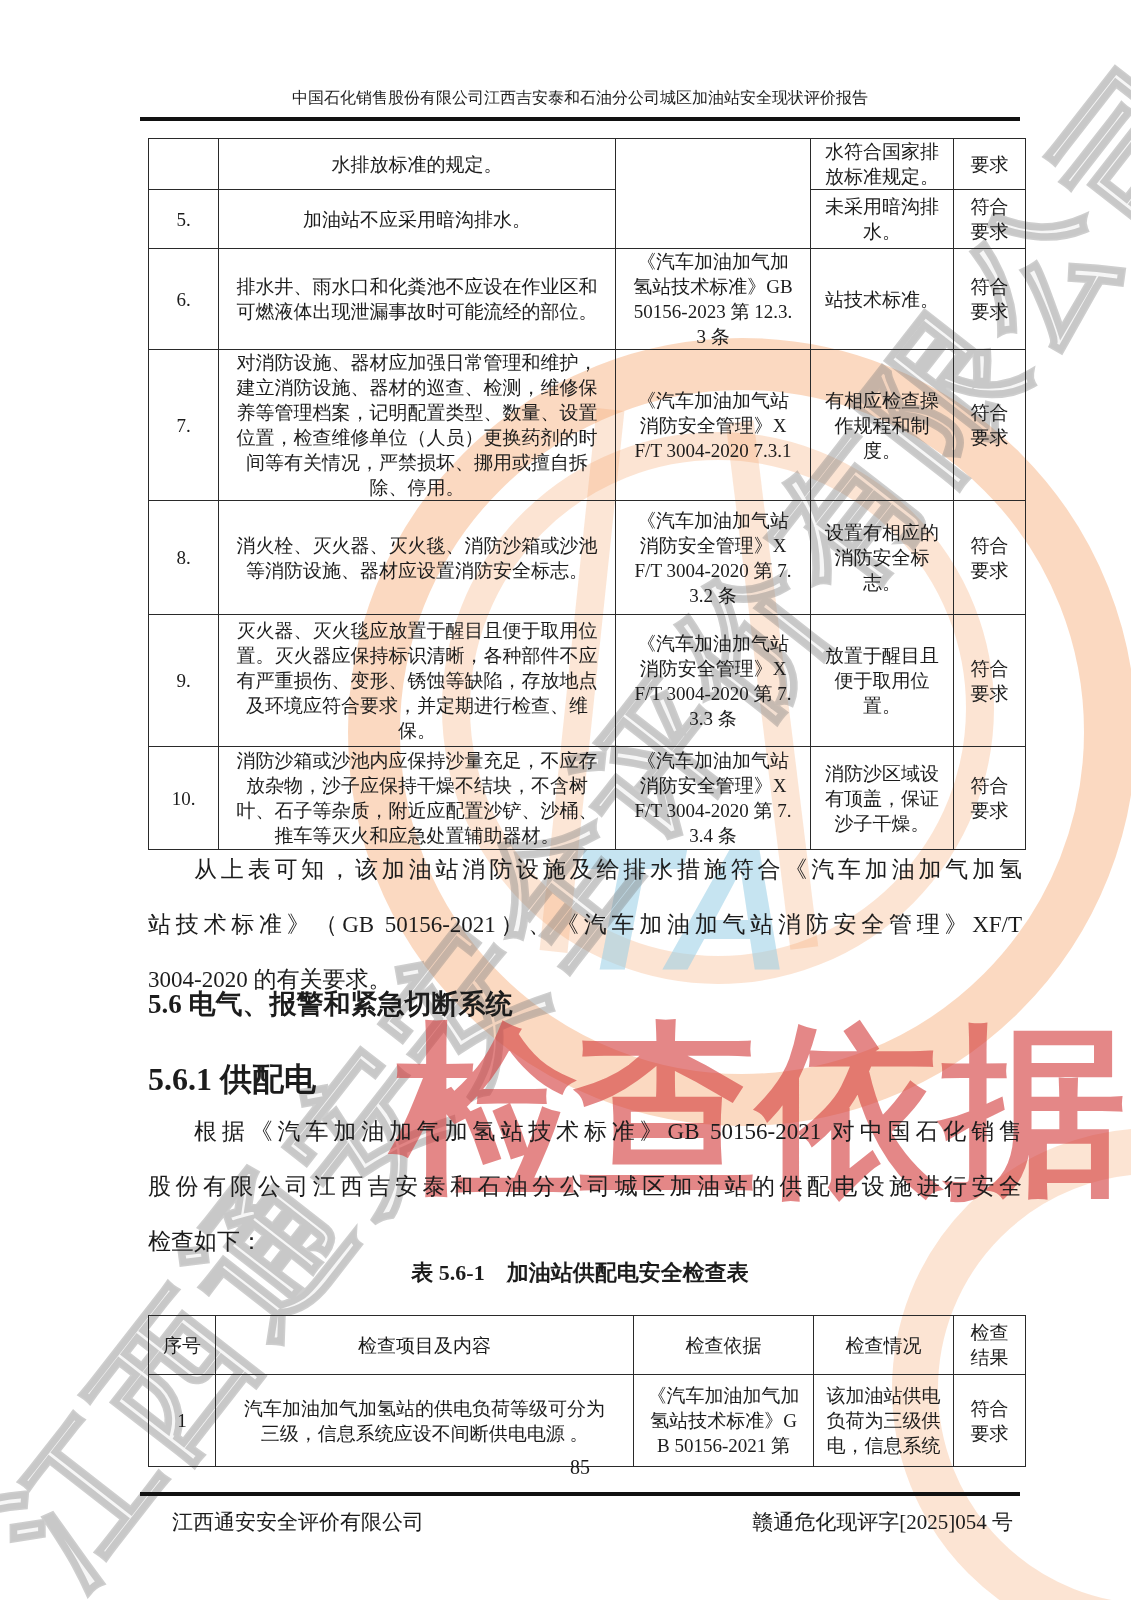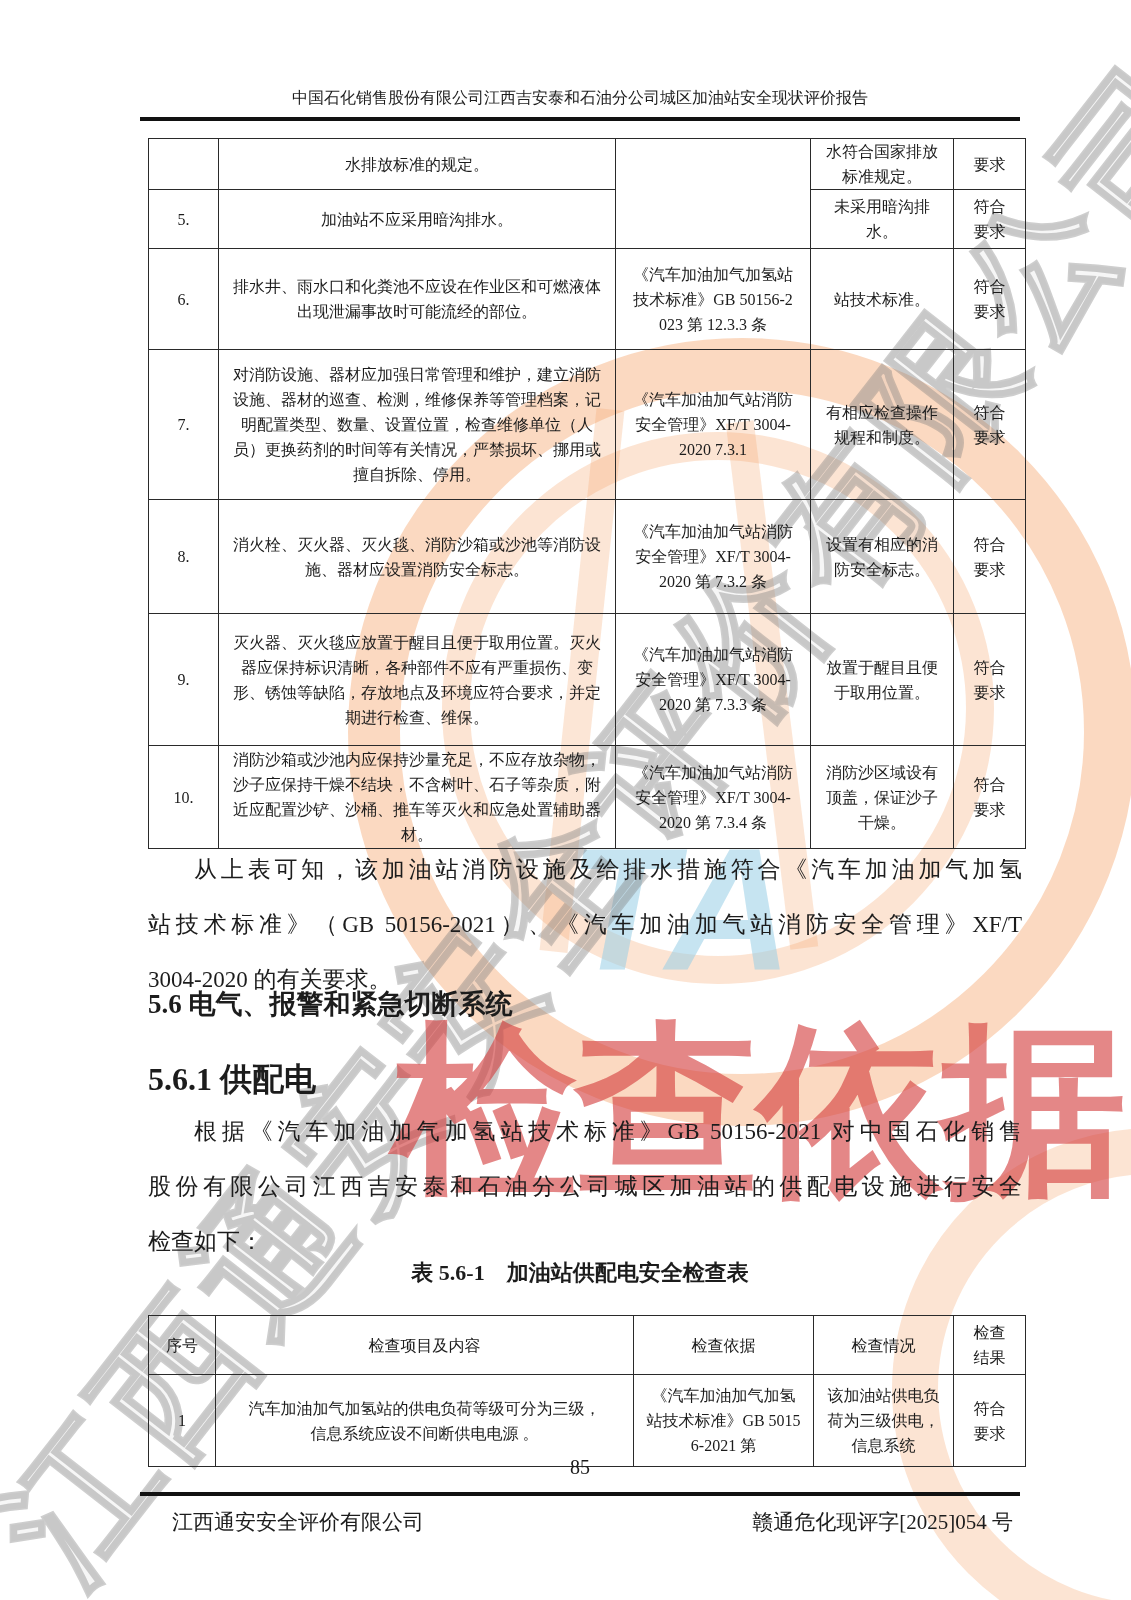--- a/index.html
+++ b/index.html
@@ -40,21 +40,21 @@
   .doc-header{position:absolute;left:140px;top:84px;width:880px;text-align:center;
     font-size:16px;line-height:28px;}
   .rule{position:absolute;left:140px;width:880px;height:4px;background:#111;}
   .rule-top{top:117px;}
   .rule-bottom{top:1492px;}
   .page-num{position:absolute;left:140px;top:1456px;width:880px;text-align:center;font-size:20px;}
   .foot-left{position:absolute;left:172px;top:1508px;font-size:21px;}
   .foot-right{position:absolute;right:118px;top:1508px;font-size:21px;}
   
   table.doc{border-collapse:collapse;table-layout:fixed;position:absolute;
-    font-size:16px;line-height:25px;}
+    font-size:19px;line-height:25px;}
   table.doc td,table.doc th{border:1px solid #2a2a2a;text-align:center;
     vertical-align:middle;font-weight:normal;overflow:hidden;word-break:break-all;}
   #tbl1{left:148px;top:138px;width:877px;}
   #tbl2{left:148px;top:1315px;width:877px;}
   .c-no{padding:0 4px;}
   .c-item{padding:0 14px;}
   .c-basis{padding:0 17px;}
   .c-situ{padding:0 10px;margin-top:31px;}
   .c-res{padding:4px 13px;margin-top:42px;}
   #tbl2 .c-item{padding:0 25px;}

